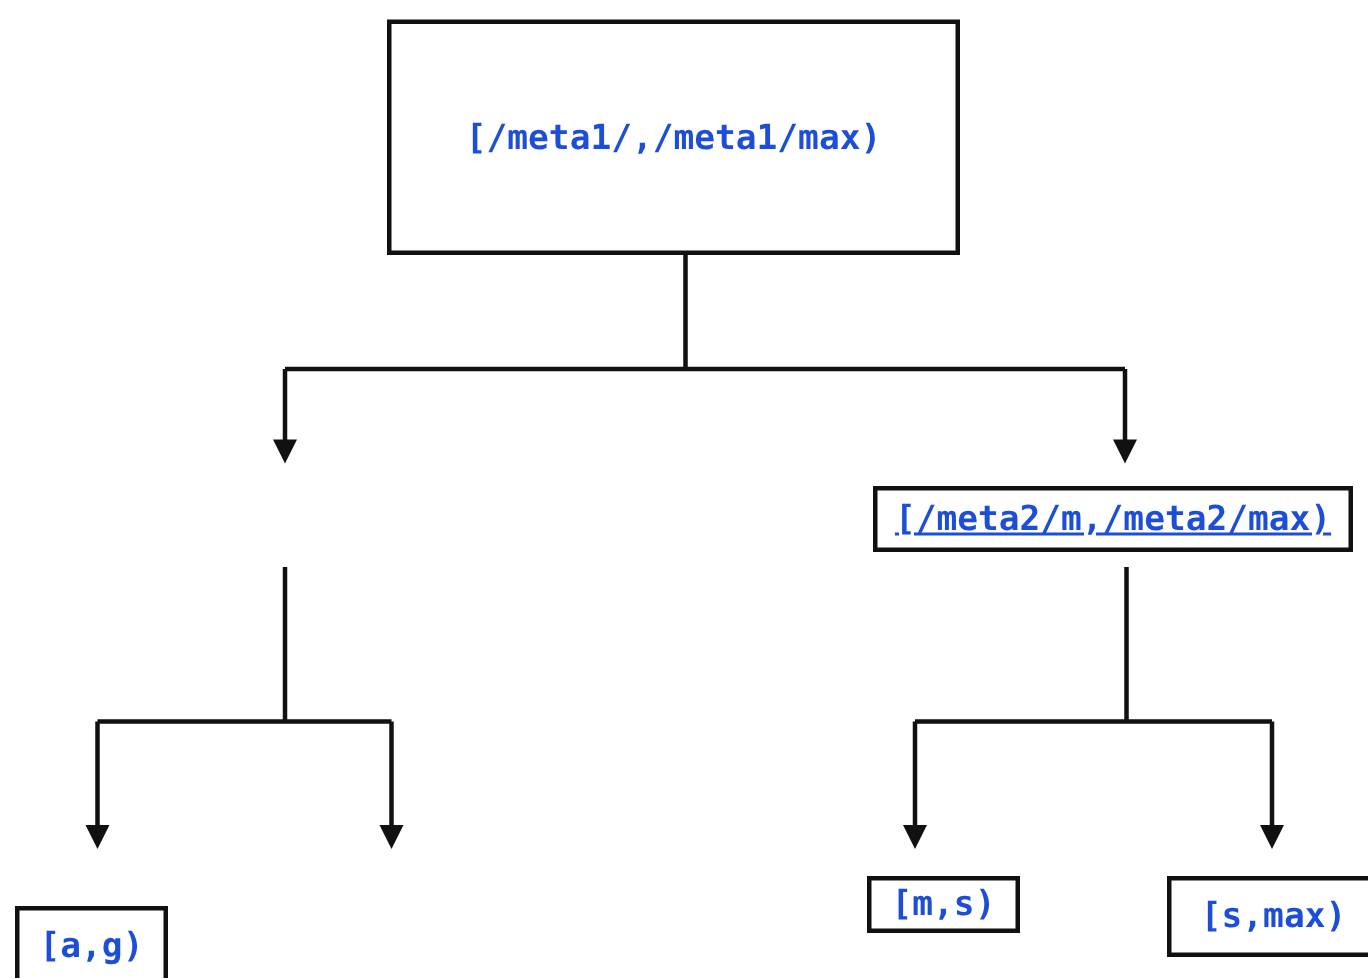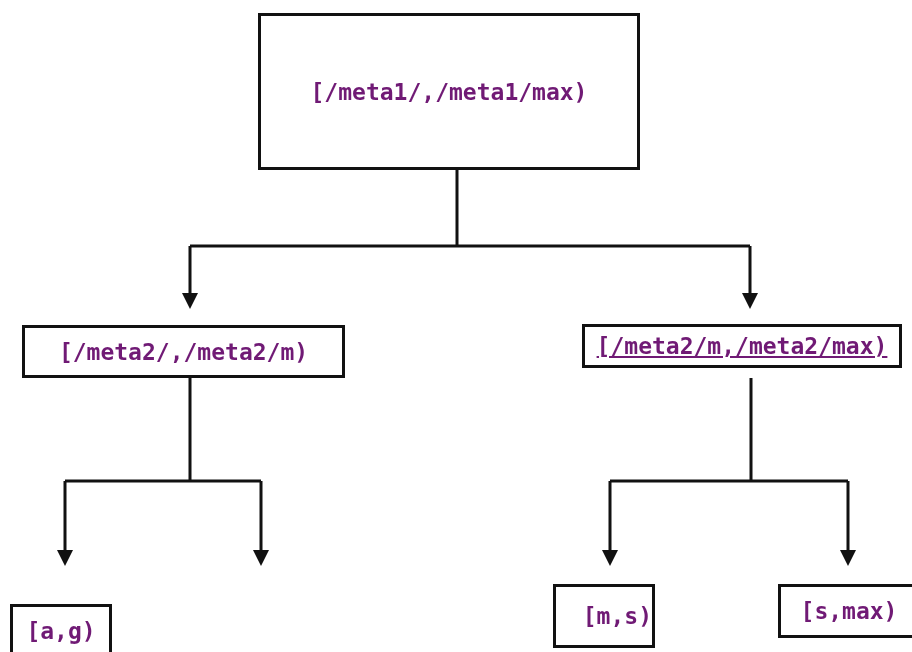--- a/index.html
+++ b/index.html
@@ -29,34 +29,34 @@
   }
   .arrow {
     fill: #111111;
     stroke: none;
   }
   .node {
     position: absolute;
     box-sizing: border-box;
     border: 3px solid #111111;
     background: #ffffff;
-    color: #701a75;
+    color: #1d4ed8;
     display: flex;
     align-items: center;
     justify-content: center;
     font-size: 23px;
     font-weight: bold;
     white-space: nowrap;
   }
   #node-root { left: 258px; top: 13px;  width: 382px; height: 157px; }
   #node-l    { left: 22px;  top: 325px; width: 323px; height: 53px;  }
   #node-r    { left: 582px; top: 324px; width: 320px; height: 44px; text-decoration: underline;  }
   #node-ll   { left: 10px;   top: 584px; width: 102px; height: 54px; margin-top: 20px;  }
   #node-lr   { left: 204px; top: 584px; width: 98px;  height: 54px;  }
-  #node-rl   { left: 553px; top: 584px; width: 102px; height: 64px; justify-content: flex-end;  }
+  #node-rl   { left: 578px; top: 584px; width: 102px; height: 38px;  }
   #node-rr   { left: 778px; top: 584px; width: 142px; height: 54px;  }
 </style>
 </head>
 <body>
 
 <div class="canvas">
 
   <svg class="edges" width="912" height="652" viewBox="0 0 912 652" xmlns="http://www.w3.org/2000/svg">
 
     <path class="edge" d="M457,170 L457,246 M190,246 L750,246 M190,246 L190,294 M750,246 L750,294" stroke="#111111"></path>
@@ -69,23 +69,20 @@
 
     <path class="edge" d="M751,378 L751,481 M610,481 L848,481 M610,481 L610,551 M848,481 L848,551" stroke="#111111"></path>
     <polygon class="arrow" points="602,550 618,550 610,566" fill="#111111"></polygon>
     <polygon class="arrow" points="840,550 856,550 848,566" fill="#111111"></polygon>
   </svg>
 
   <div class="node" id="node-root">
     <span>[/meta1/,/meta1/max)</span>
   </div>
 
-  <div class="node" id="node-l">
-    <span>[/meta2/,/meta2/m)</span>
-  </div>
 
   <div class="node" id="node-r">
     <span>[/meta2/m,/meta2/max)</span>
   </div>
 
   <div class="node" id="node-ll">
     <span>[a,g)</span>
   </div>
 
 

